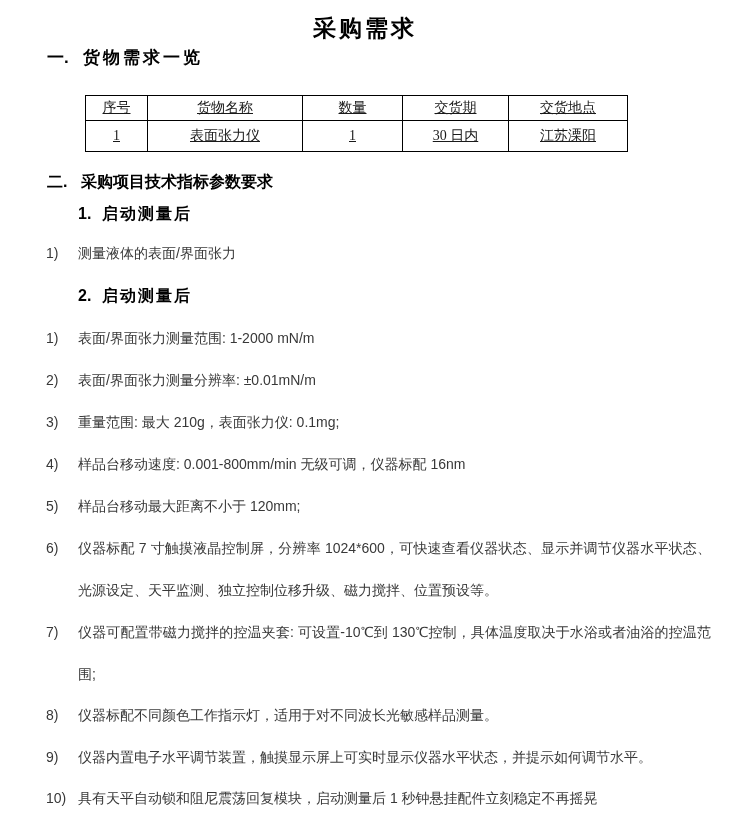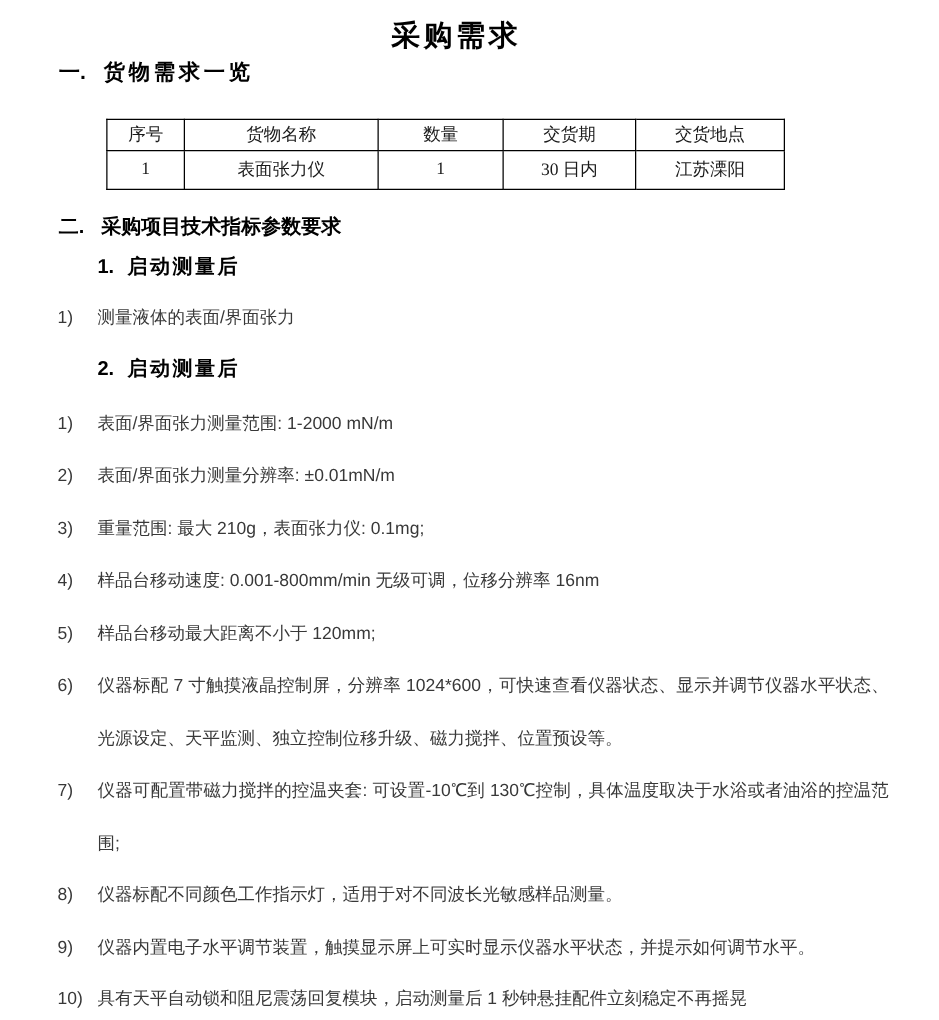--- a/index.html
+++ b/index.html
@@ -48,20 +48,21 @@
   .h2 .label  { letter-spacing: 2px; }
   .goods-table {
     position: absolute;
     top: 95px;
     left: 85px;
     border-collapse: collapse;
     table-layout: fixed;
     font-family: "Liberation Serif", serif;
     font-size: 14px;
     color: #1a1a1a;
+    text-decoration: underline;
   }
   .goods-table th, .goods-table td {
     border: 1px solid #000000;
     text-align: center;
     vertical-align: middle;
     font-weight: normal;
     padding: 0;
     overflow: hidden;
     white-space: nowrap;
   }
@@ -146,21 +147,21 @@
   <div class="item" style="top:359px">
     <span class="num">2)</span>
     <span class="txt">表面/界面张力测量分辨率: ±0.01mN/m</span>
   </div>
   <div class="item" style="top:401px">
     <span class="num">3)</span>
     <span class="txt">重量范围: 最大 210g，表面张力仪: 0.1mg;</span>
   </div>
   <div class="item" style="top:443px">
     <span class="num">4)</span>
-    <span class="txt">样品台移动速度: 0.001-800mm/min 无级可调，位移分辨率 16nm</span>
+    <span class="txt">样品台移动速度: 0.001-800mm/min 无级可调，仪器标配 16nm</span>
   </div>
   <div class="item" style="top:485px">
     <span class="num">5)</span>
     <span class="txt">样品台移动最大距离不小于 120mm;</span>
   </div>
   <div class="item" style="top:527px">
     <span class="num">6)</span>
     <span class="txt">仪器标配 7 寸触摸液晶控制屏，分辨率 1024*600，可快速查看仪器状态、显示并调节仪器水平状态、光源设定、天平监测、独立控制位移升级、磁力搅拌、位置预设等。</span>
   </div>
   <div class="item" style="top:611px">

